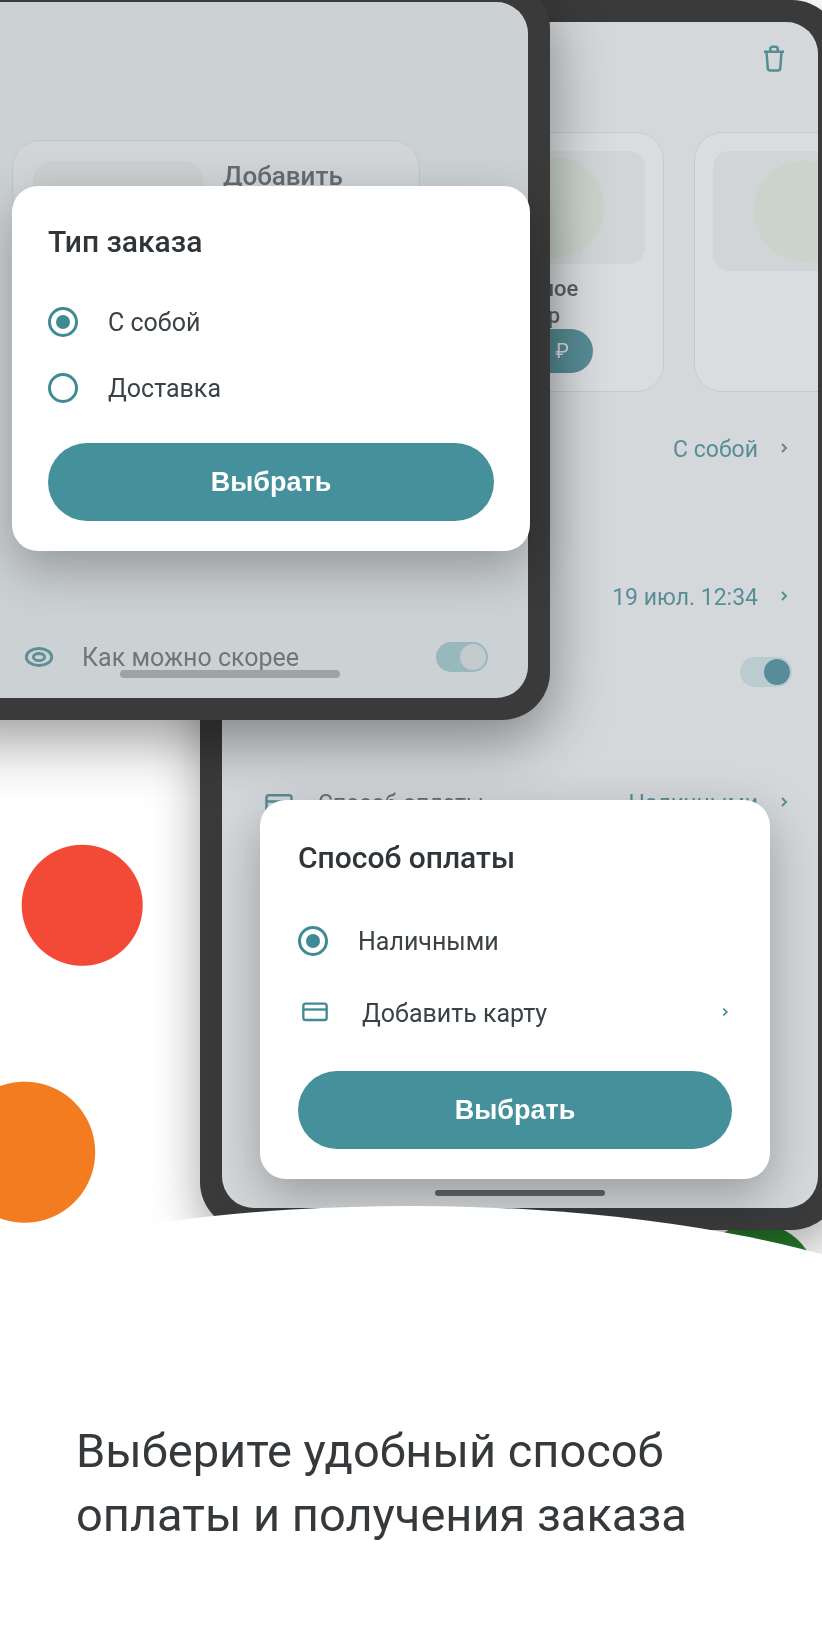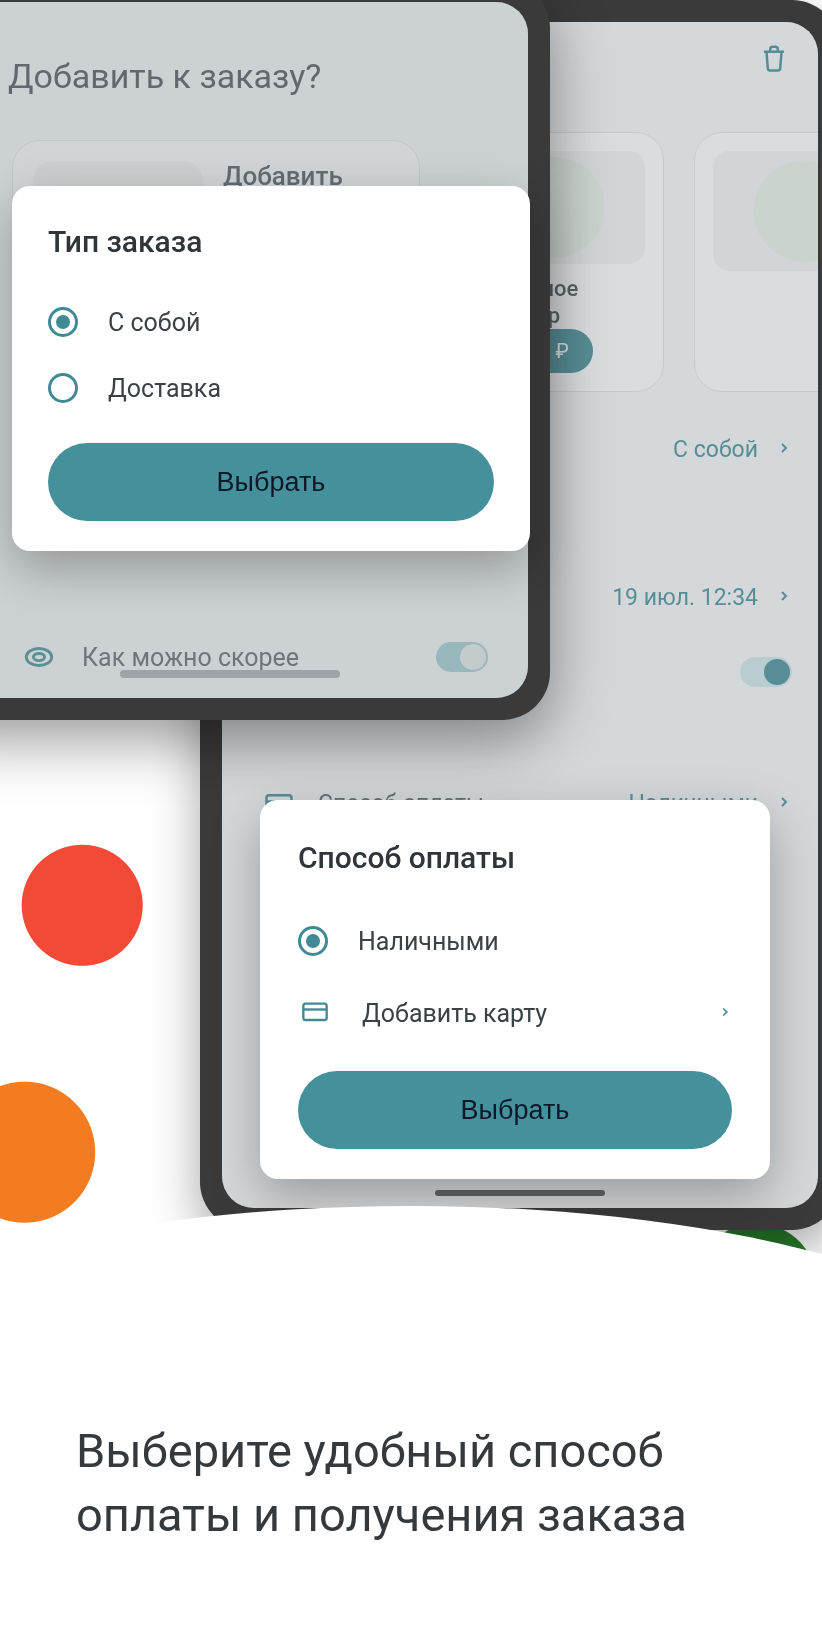--- a/index.html
+++ b/index.html
@@ -102,33 +102,33 @@
   }
   .asap-row .row-icon { width:34px; height:34px; }
   .asap-row .row-icon svg { width:34px; height:34px; stroke:#3f8a94; fill:none; stroke-width:2; }
   .asap-row .toggle { background:#9fcfd4; }
   .asap-row .toggle::after { background:#e9eeef; }
 
   .phone-front-handle { position:absolute; left:50%; bottom:20px; transform:translateX(-50%); width:220px; height:8px; border-radius:5px; background:#9da3a6; }
 
   
   .dialog {
-    position:absolute; background:#fff; border-radius:18px; box-shadow:0 18px 50px rgba(0,0,0,.28);
+    position:absolute; background:#fff; border-radius:26px; box-shadow:0 18px 50px rgba(0,0,0,.28);
     padding:38px 36px 30px;
   }
   .dialog h2 { font-size:30px; font-weight:500; color:#2f3538; margin-bottom:30px; }
   .radio-row { display:flex; align-items:center; gap:30px; height:66px; cursor:pointer; }
   .radio-row .label { font-size:25px; color:#3b4246; }
   .radio {
     width:30px; height:30px; border-radius:50%; border:3px solid #3f8a94; display:flex; align-items:center; justify-content:center; flex-shrink:0;
   }
   .radio.filled::after { content:""; width:14px; height:14px; border-radius:50%; background:#3f8a94; }
   .primary-btn {
     margin-top:22px; width:100%; height:78px; border:none; border-radius:40px;
-    background:#45919b; color:#0f172a; font-size:27px; font-weight:400; cursor:pointer;
+    background:#45919b; color:#ffffff; font-size:27px; font-weight:700; cursor:pointer;
   }
   .dialog-order { left:12px; top:186px; width:518px; }
 
   .dialog-pay { left:260px; top:800px; width:510px; padding:40px 38px 30px; }
   .pay-row { display:flex; align-items:center; gap:30px; height:72px; }
   .pay-row .label { font-size:25px; color:#3b4246; }
   .pay-row .card-icon { width:34px; height:28px; }
   .pay-row .card-icon svg { width:34px; height:28px; stroke:#3f8a94; fill:none; stroke-width:2; }
   .pay-row .chev { margin-left:auto; }
   .pay-row .chev svg { width:14px; height:14px; stroke:#3f8a94; fill:none; stroke-width:3; }
@@ -213,21 +213,20 @@
       </div>
     </div>
 
     <div class="phone-back-overlay"></div>
     <div class="home-indicator"></div>
   </div>
 </div>
 
 <div class="phone-front">
   <div class="phone-front-screen">
-    <div class="front-title">Добавить к заказу?</div>
     <div class="front-card-bg">
       <div class="thumb"></div>
       <div class="name">Добавить</div>
     </div>
     <div class="asap-row">
       <span class="row-icon">
         <svg viewBox="0 0 24 24">
             <ellipse cx="12" cy="12" rx="9" ry="6"></ellipse>
             <ellipse cx="12" cy="12" rx="4" ry="2.5"></ellipse>
           </svg>

